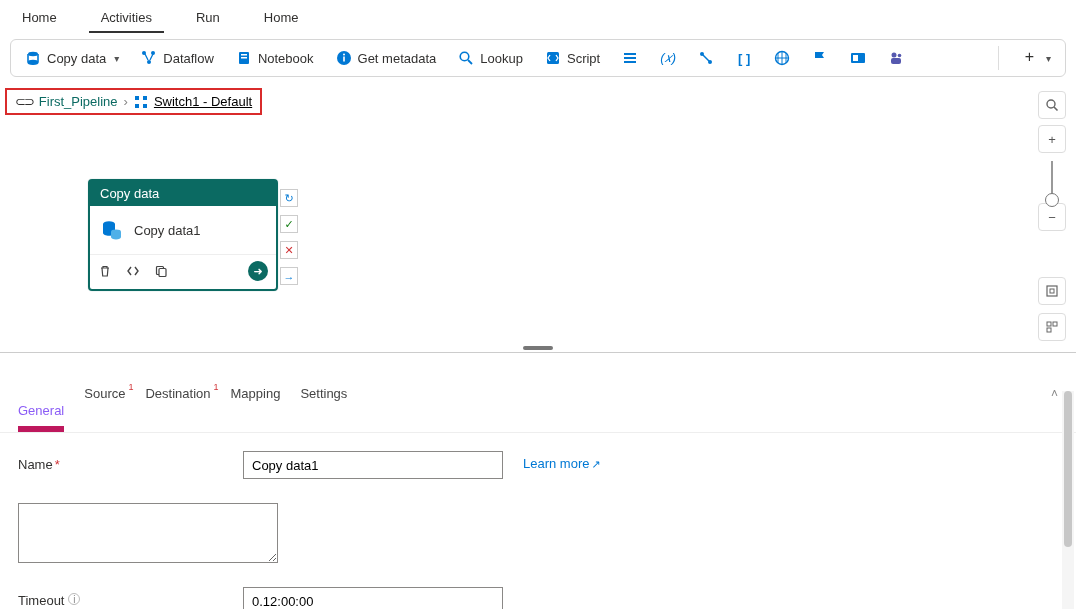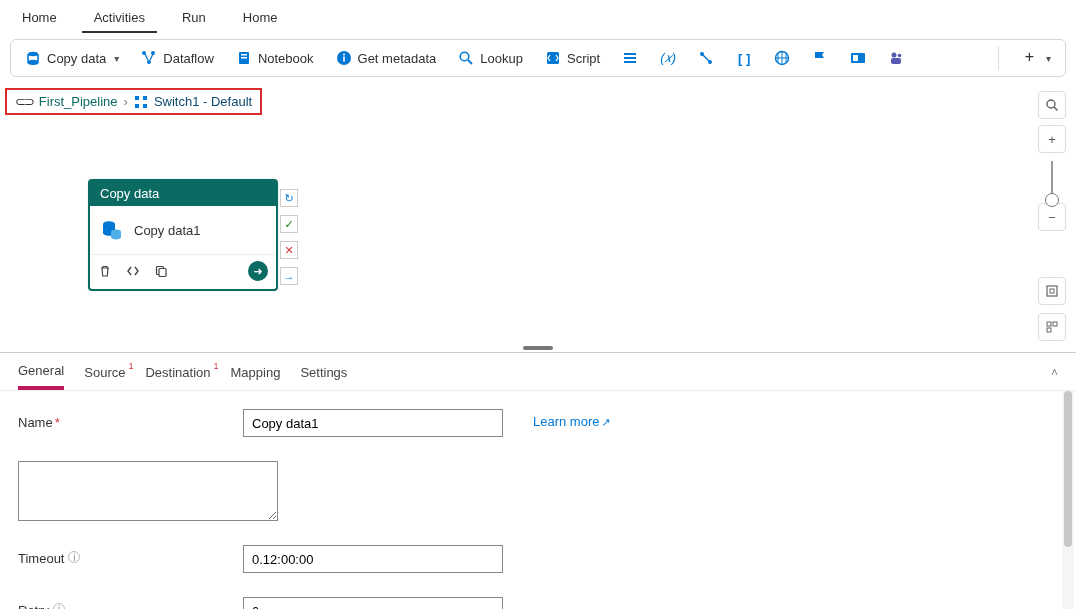--- a/index.html
+++ b/index.html
@@ -1,34 +1,34 @@
 <!DOCTYPE html>
 <html><head>
 <meta charset="utf-8">
 <style>
   * { box-sizing: border-box; margin: 0; padding: 0; }
   body { font-family: "Segoe UI", Arial, sans-serif; font-size: 13px; color: #323130; background: #fff; width: 1076px; height: 609px; overflow: hidden; position: relative; }
 
-  .topnav { display: flex; padding: 4px 22px 0 10px; gap: 13px; }
+  .topnav { display: flex; padding: 4px 22px 0 10px; gap: 20px; }
   .topnav-item { padding: 6px 12px; cursor: pointer; border-bottom: 2px solid transparent; }
   .topnav-item.active { border-bottom: 2px solid #333; font-weight: 500; }
 
   .toolbar { margin: 6px 10px 0 10px; border: 1px solid #d6d6d6; border-radius: 6px; padding: 6px 10px; display: flex; align-items: center; gap: 14px; }
   .tb-btn { display: flex; align-items: center; gap: 6px; cursor: pointer; padding: 2px 4px; }
   .tb-icon { width: 16px; height: 16px; display: inline-flex; align-items: center; justify-content: center; }
   .tb-sep { width: 1px; height: 24px; background: #ddd; margin: 0 4px; }
   .tb-chev { font-size: 10px; color: #555; margin-left: 2px; }
   .tb-tail { margin-left: auto; display: flex; align-items: center; gap: 14px; }
   .tb-plus { font-size: 16px; padding: 0 4px 2px 4px; }
 
   .canvas-area { position: relative; height: 276px; border-bottom: 1px solid #ccc; }
   .breadcrumb { position: absolute; left: 5px; top: 11px; display: flex; align-items: center; gap: 6px; padding: 4px 8px; border: 2px solid #d92b2b; }
   .bc-link { color: #0b6a62; cursor: pointer; }
   .bc-chev { color: #888; }
-  .bc-cur { color: #0c4a6e; }
+  .bc-cur { color: #000000; text-decoration: underline; }
   .bc-icon-brackets { display:inline-block; letter-spacing:-2px;}
   .bc-icon-switch { display:inline-block; }
 
   .activity-card { position: absolute; left: 88px; top: 102px; width: 190px; border: 2px solid #0b6a62; border-radius: 4px; background: #fff; box-shadow: 0 0 0 1px rgba(11,106,98,0.05);}
   .activity-header { background: #0b6a62; color: #fff; padding: 5px 10px; font-size: 13px; }
   .activity-body { padding: 12px 10px; display: flex; align-items: center; gap: 10px; }
   .activity-footer { padding: 6px 8px 8px 8px; display: flex; align-items: center; gap: 14px; color: #444; border-top: 1px solid #eee; }
   .activity-footer .spacer { flex: 1; }
   .run-circle { width: 20px; height: 20px; background: #0b6a62; border-radius: 50%; color: #fff; display:flex; align-items:center; justify-content:center; font-size: 11px; }
   .db-icon { width: 24px; height: 24px; }
@@ -42,34 +42,34 @@
   .zoom-btn { width: 28px; height: 28px; border:1px solid #ddd; border-radius:4px; background:#fff; display:flex; align-items:center; justify-content:center; margin-bottom:6px; font-size:13px; color:#555; cursor:pointer;}
   .zoom-track { width:2px; height:40px; background:#999; position:relative; margin:2px 0;}
   .zoom-handle { position:absolute; left:-6px; bottom:-6px; width:14px; height:14px; border:1px solid #777; background:#fff; border-radius:50%; }
   .zoom-extra { margin-top: 40px; }
 
   .grip { position:absolute; left:50%; transform:translateX(-50%); bottom:2px; width:30px; height:4px; background:#777; border-radius:2px; }
 
   .props { position: relative; height: calc(609px - 28px - 44px - 276px); }
   .prop-tabs { display:flex; align-items:center; padding: 10px 18px 0 18px; gap: 20px; border-bottom: 1px solid #eee;}
   .prop-tab { padding-bottom: 8px; cursor:pointer; color:#444; position:relative;}
-  .prop-tab.active { color:#404040; border-bottom: 4px solid #be185d; }
+  .prop-tab.active { color:#8b5cf6; border-bottom: 6px solid #be185d; margin-top: 40px; }
   .prop-tab .badge { position:absolute; top:-4px; right:-8px; color:#d13438; font-size:9px; }
   .collapse-chev { margin-left:auto; color:#888; cursor:pointer; font-size:12px; padding-bottom: 8px;}
   .scroll { position:absolute; right:2px; top:38px; bottom:0; width:12px; background:#f5f5f5;}
   .scroll-thumb { position:absolute; left:2px; right:2px; top:0; height:70%; background:#c7c7c7; border-radius:4px;}
 
   .form { padding: 18px 18px 0 18px; display:flex; flex-direction:column; gap: 24px;}
   .row { display:flex; align-items:flex-start; gap: 10px;}
   .row label { width: 215px; padding-top:6px; font-size:13px;}
   .req { color:#d13438; margin-left:2px;}
   .info-i { font-size:10px; color:#888; border:1px solid #bbb; border-radius:50%; width:12px; height:12px; display:inline-flex; align-items:center; justify-content:center; margin-left:4px; vertical-align:top;}
   .text-input { width: 260px; height: 28px; border:1px solid #8a8886; padding: 3px 8px; font: inherit; }
   .text-area { width: 260px; height: 60px; border:1px solid #8a8886; padding: 4px 8px; font: inherit; resize: both;}
-  .learn { color:#0078d4; cursor:pointer; margin-left: 20px; padding-top:5px; font-size:13px;}
+  .learn { color:#0078d4; cursor:pointer; margin-left: 10px; padding-top:5px; font-size:13px;}
   .ext-icon { font-size:11px; margin-left:2px; }
 
   svg { display:block; }
 </style>
 </head>
 <body>
 
 <div class="topnav">
   <div class="topnav-item">Home</div>
   <div class="topnav-item active">Activities</div>

